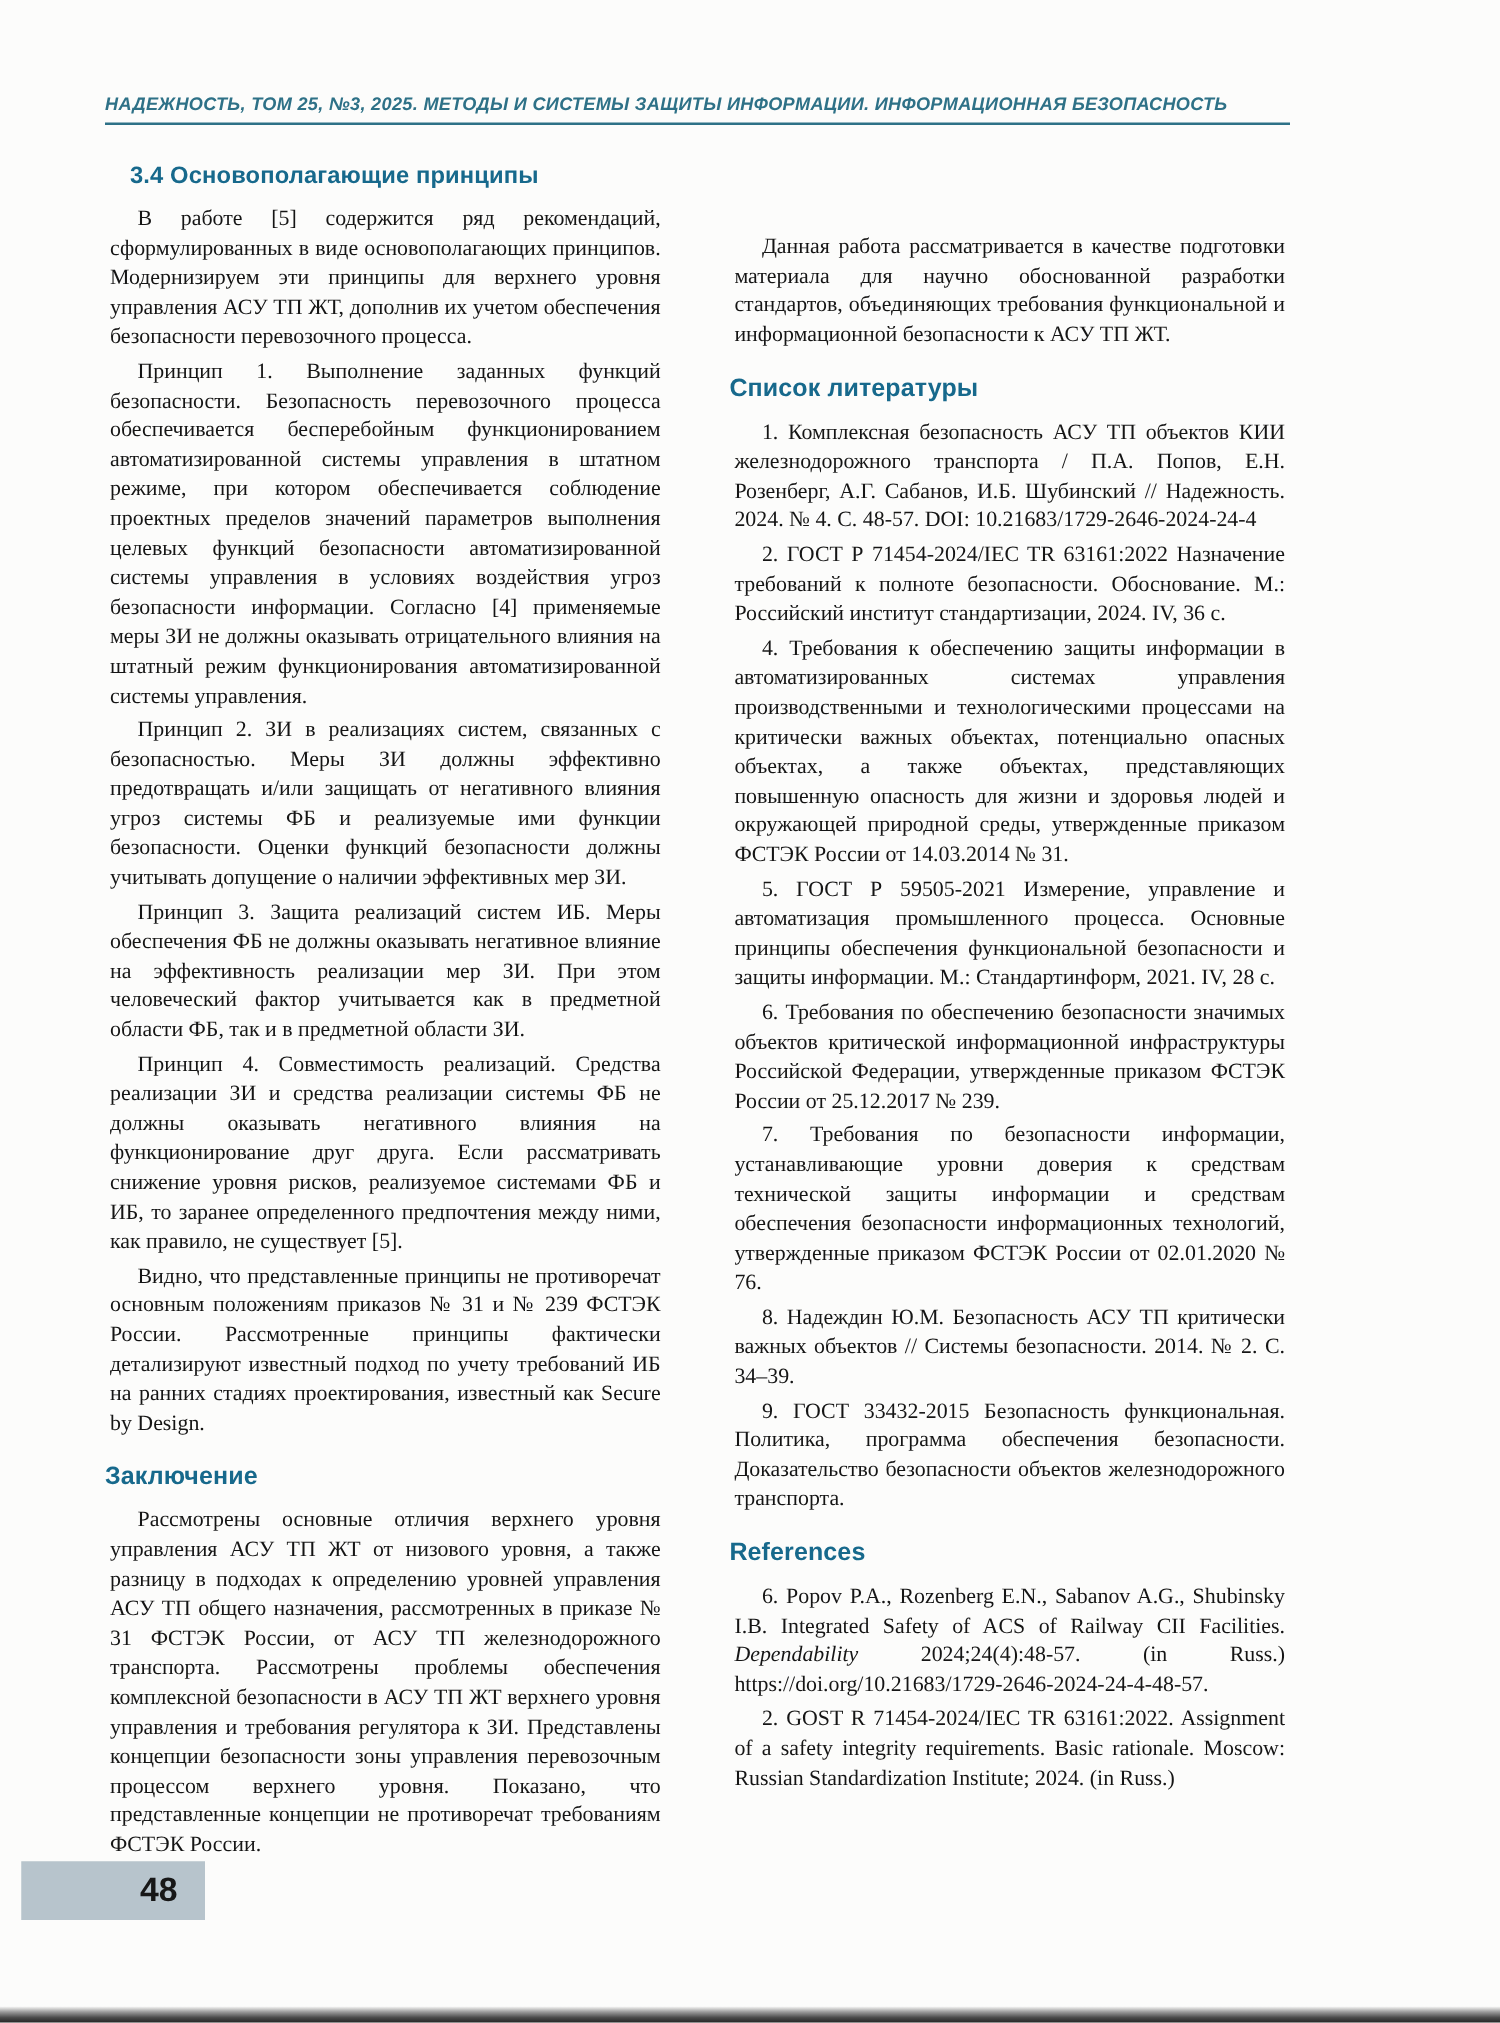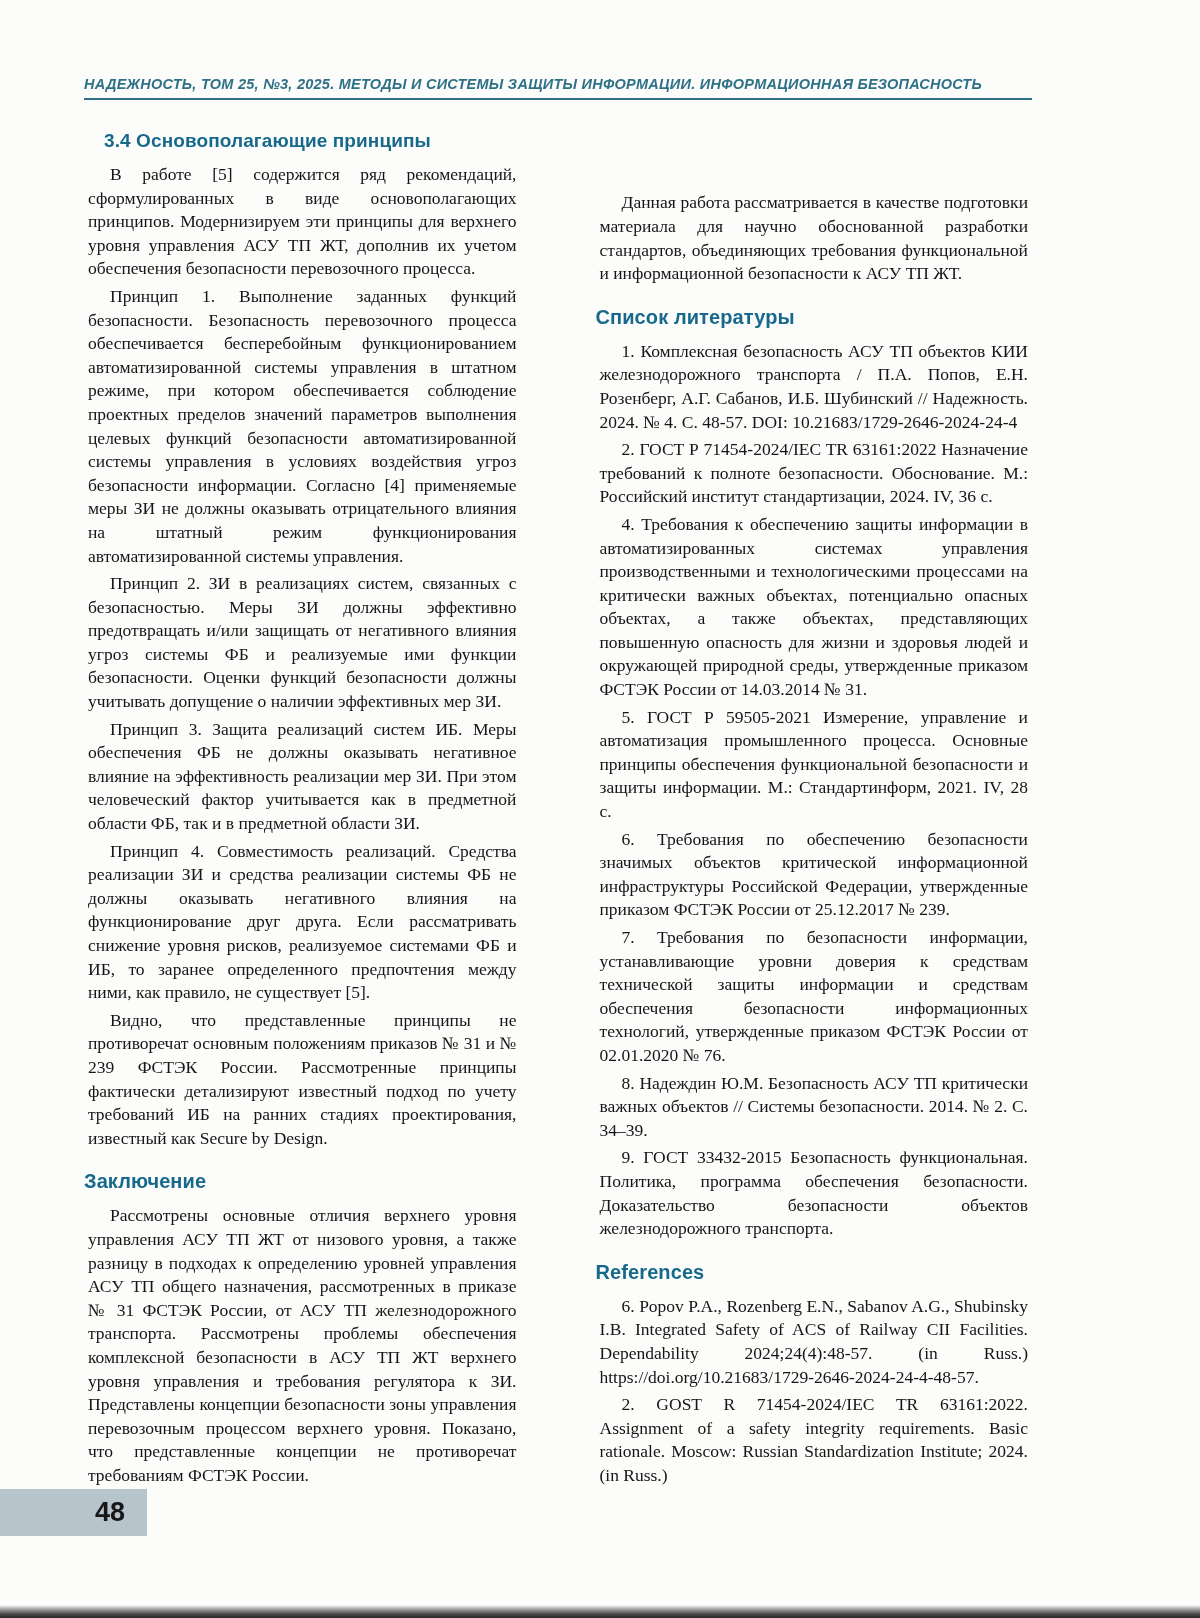--- a/index.html
+++ b/index.html
@@ -28,22 +28,22 @@
   }
   .header-rule { margin-top: 6px; height: 2px; background: #2e7187; }
 
   
   .columns {
     position: absolute;
     top: 128px;
     left: 84px;
     width: 948px;
     display: flex;
-    gap: 75px;
-    align-items: flex-end;
+    gap: 51px;
+    align-items: center;
   }
   .col { width: 450px; }
   .col p {
     margin: 4px;
     font-size: 17.5px;
     line-height: 23.6px;
     text-align: justify;
     text-indent: 22px;
     hyphens: auto;
   }
@@ -53,21 +53,21 @@
     font-size: 20px;
     color: #17698c;
     margin: 20px 0 11px 0;
     letter-spacing: 0.1px;
   }
   h2.sec.first { margin-top: 2px; font-size: 19px; text-indent: 20px; }
 
   
   .pagenum-block {
     position: absolute;
-    left: 0;
+    left: 17px;
     top: 1489px;
     width: 147px;
     height: 47px;
     background: #b7c4cc;
     display: flex;
     align-items: center;
     justify-content: flex-end;
     padding-right: 22px;
   }
   .pagenum {
@@ -80,21 +80,21 @@
   
   .bottom-edge {
     position: absolute;
     left: 0;
     bottom: 0;
     width: 100%;
     height: 13px;
     background: linear-gradient(to bottom, rgba(0,0,0,0) 0%, #9a9a9a 35%, #4a4a4a 70%, #262626 100%);
   }
 
-  .ital { }
+  .ital { font-style: italic; }
 </style>
 </head>
 <body>
 
 <div class="page">
 
   <header class="running-header">
     <div class="hdr-text">НАДЕЖНОСТЬ, ТОМ 25, №3, 2025. МЕТОДЫ И СИСТЕМЫ ЗАЩИТЫ ИНФОРМАЦИИ. ИНФОРМАЦИОННАЯ БЕЗОПАСНОСТЬ</div>
     <div class="header-rule"></div>
   </header>

